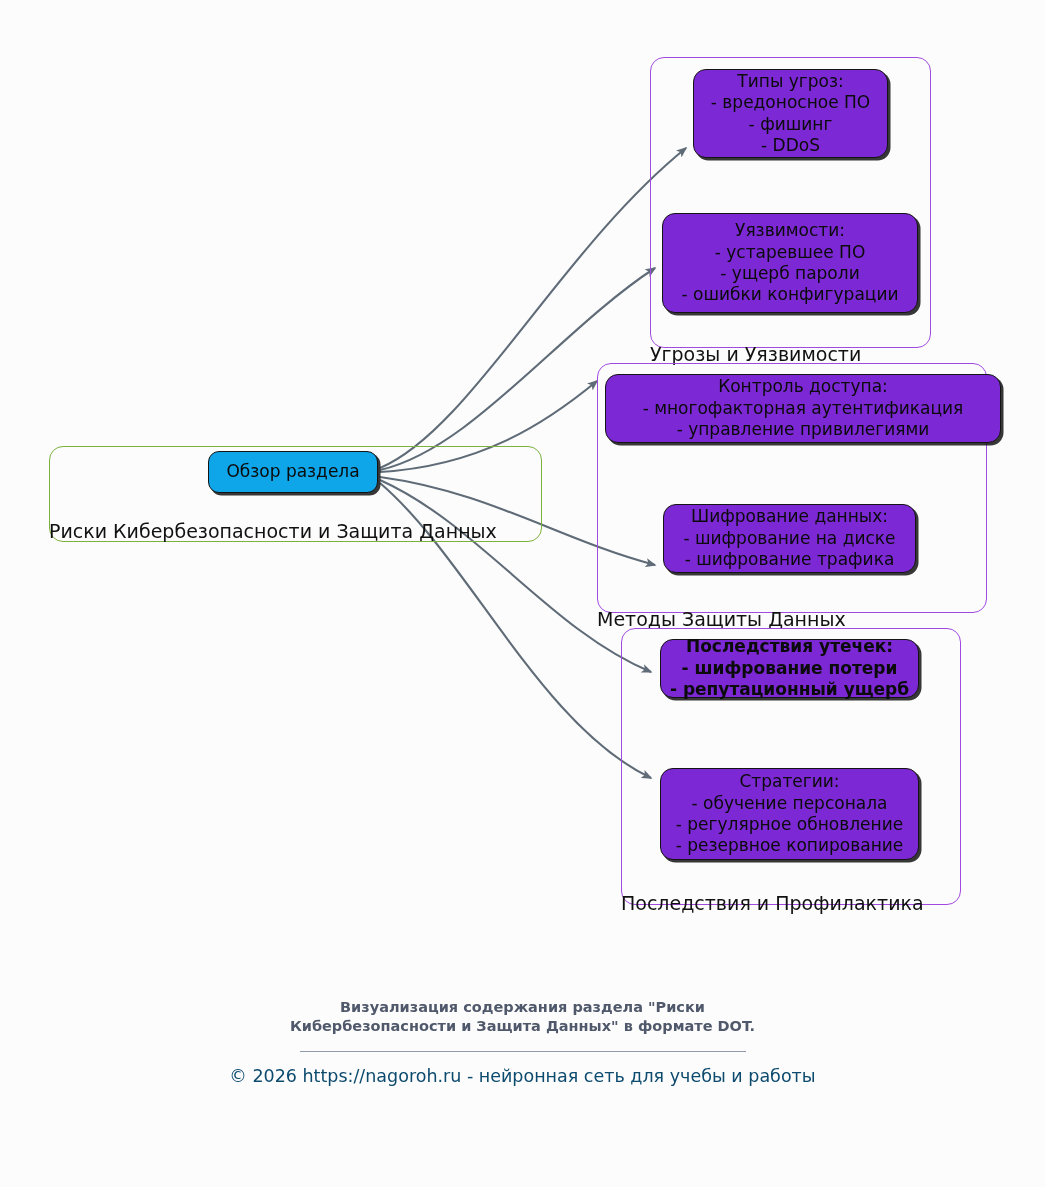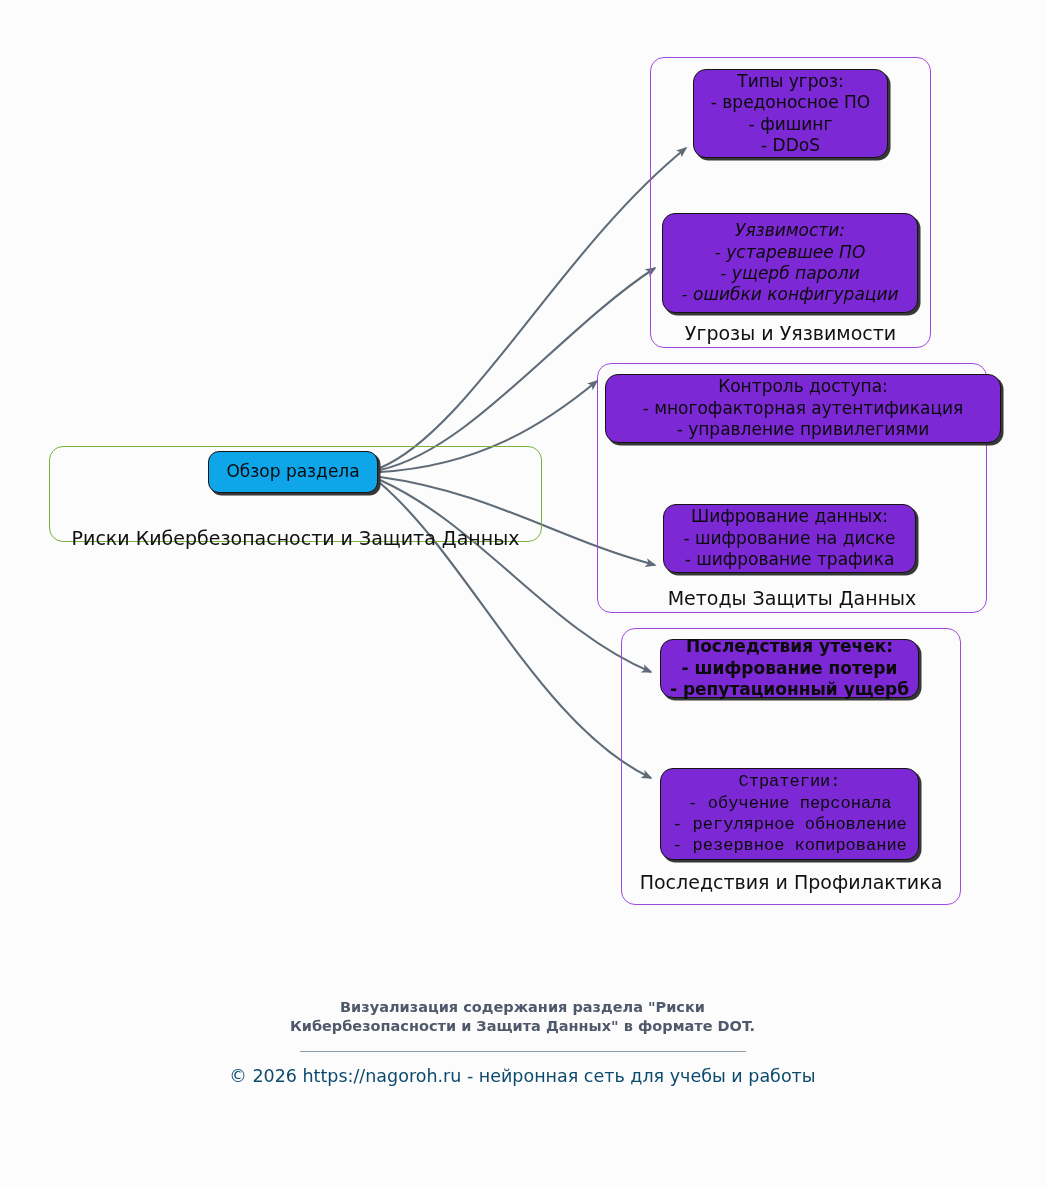--- a/index.html
+++ b/index.html
@@ -25,25 +25,25 @@
     border-radius: 14px;
     background: transparent;
   }
   .cluster.root-cluster {
     border-color: #7bb13c;
   }
   .cluster-label {
     position: absolute;
     left: 0;
     right: 0;
-    text-align: center;
     font-size: 19px;
     color: #111111;
     font-family: "DejaVu Sans", sans-serif;
     white-space: nowrap;
+    margin-top: 21px;
   }
   .cluster-label.root-label {
     font-size: 19px;
   }
   
   .node {
     position: absolute;
     box-sizing: border-box;
     border-radius: 13px;
     background: #7c28d4;
@@ -122,37 +122,37 @@
       <path d="M380,470 C470,450 560,330 655,268"></path>
       <path d="M380,472 C480,466 545,424 597,381"></path>
       <path d="M380,477 C490,492 560,540 655,565"></path>
       <path d="M380,480 C480,525 550,630 651,672"></path>
       <path d="M380,483 C470,560 540,725 651,778"></path>
     </g>
   </svg>
 
   <div class="cluster root-cluster" style="left:49px; top:446px; width:493px; height:96px;">
   </div>
-  <div class="cluster-label root-label" style="left:49px; top:527px; width:493px;">Риски Кибербезопасности и Защита Данных</div>
+  <div class="cluster-label root-label" style="left:49px; top:499px; width:493px;">Риски Кибербезопасности и Защита Данных</div>
   <div class="node root-node" style="left:208px; top:451px; width:170px; height:42px;">
     <span class="nline">Обзор раздела</span>
   </div>
 
   <div class="cluster" style="left:650px; top:57px; width:281px; height:291px;">
   </div>
   <div class="cluster-label" style="left:650px; top:322px; width:281px;">Угрозы и Уязвимости</div>
 
   <div class="node" style="left:693px; top:69px; width:195px; height:89px;">
     <span class="nline">Типы угроз:</span>
     <span class="nline">- вредоносное ПО</span>
     <span class="nline">- фишинг</span>
     <span class="nline">- DDoS</span>
   </div>
 
-  <div class="node" style="left:662px; top:213px; width:256px; height:100px;font-style:italic;">
+  <div class="node" style="left:662px; top:213px; width:256px; height:100px;">
     <span class="nline">Уязвимости:</span>
     <span class="nline">- устаревшее ПО</span>
     <span class="nline">- ущерб пароли</span>
     <span class="nline">- ошибки конфигурации</span>
   </div>
 
   <div class="cluster" style="left:597px; top:363px; width:390px; height:250px;">
   </div>
   <div class="cluster-label" style="left:597px; top:587px; width:390px;">Методы Защиты Данных</div>
 
@@ -171,21 +171,21 @@
   <div class="cluster" style="left:621px; top:628px; width:340px; height:277px;">
   </div>
   <div class="cluster-label" style="left:621px; top:871px; width:340px;">Последствия и Профилактика</div>
 
   <div class="node" style="left:660px; top:639px; width:259px; height:59px;font-weight:bold;">
     <span class="nline">Последствия утечек:</span>
     <span class="nline">- шифрование потери</span>
     <span class="nline">- репутационный ущерб</span>
   </div>
 
-  <div class="node" style="left:660px; top:768px; width:259px; height:92px;font-family:Liberation Mono, monospace;">
+  <div class="node" style="left:660px; top:768px; width:259px; height:92px;">
     <span class="nline">Стратегии:</span>
     <span class="nline">- обучение персонала</span>
     <span class="nline">- регулярное обновление</span>
     <span class="nline">- резервное копирование</span>
   </div>
 
   <div class="footer" style="top:998px;">
     <div class="footer-caption">Визуализация содержания раздела "Риски Кибербезопасности и Защита Данных" в формате DOT.</div>
     <div class="footer-rule"></div>
     <div class="footer-credit">© 2026 https://nagoroh.ru - нейронная сеть для учебы и работы</div>

